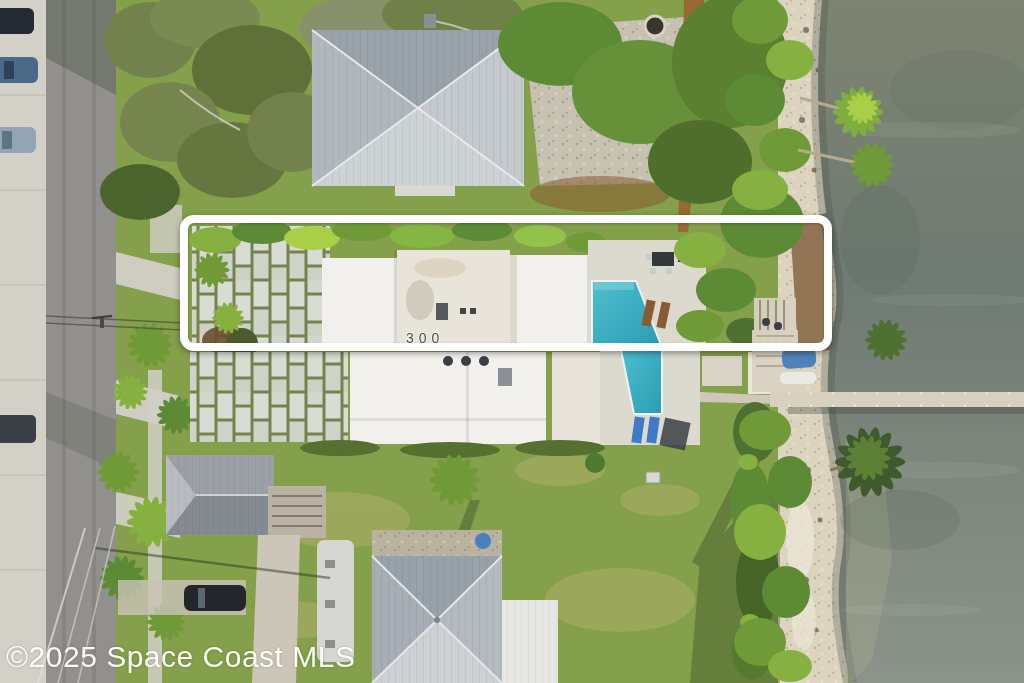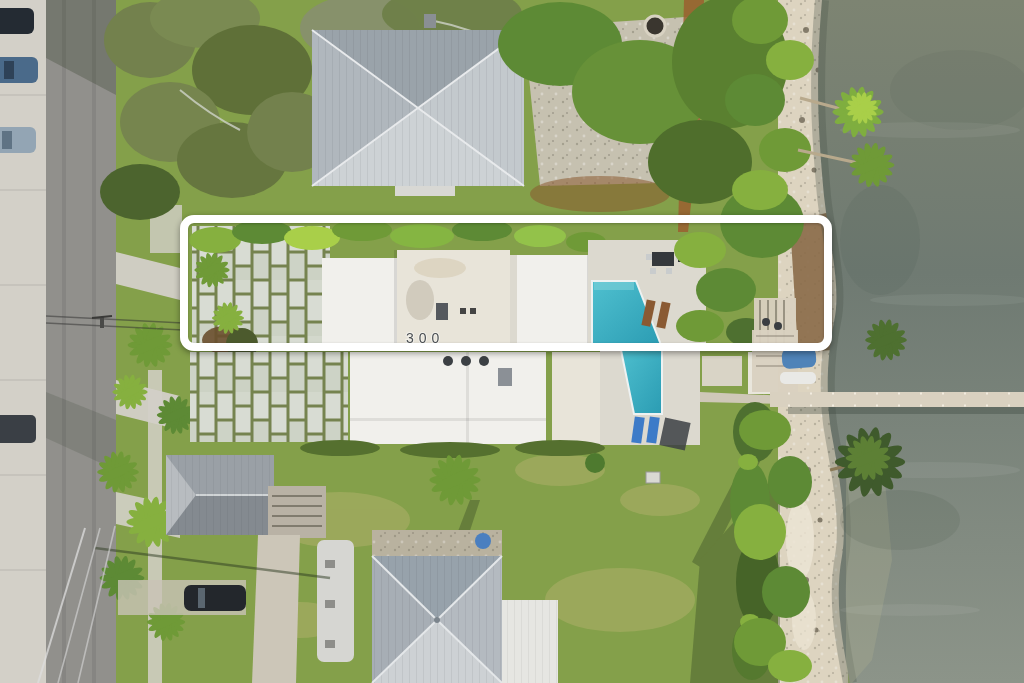--- a/index.html
+++ b/index.html
@@ -417,13 +417,14 @@
       <line x1="756" y1="356" x2="794" y2="356"></line>
           <line x1="756" y1="366" x2="794" y2="366"></line>
     </g>
     <rect x="782" y="348" width="34" height="20" rx="7" fill="#4f83b8" transform="rotate(-4 799 358)"></rect>
     <rect x="780" y="372" width="36" height="12" rx="5" fill="#e9e9e6"></rect>
   </g>
 </svg>
 
 <div class="highlight-box"></div>
 
+<div class="watermark">©2025 Space Coast MLS</div>
 </div>
 
 </body></html>

